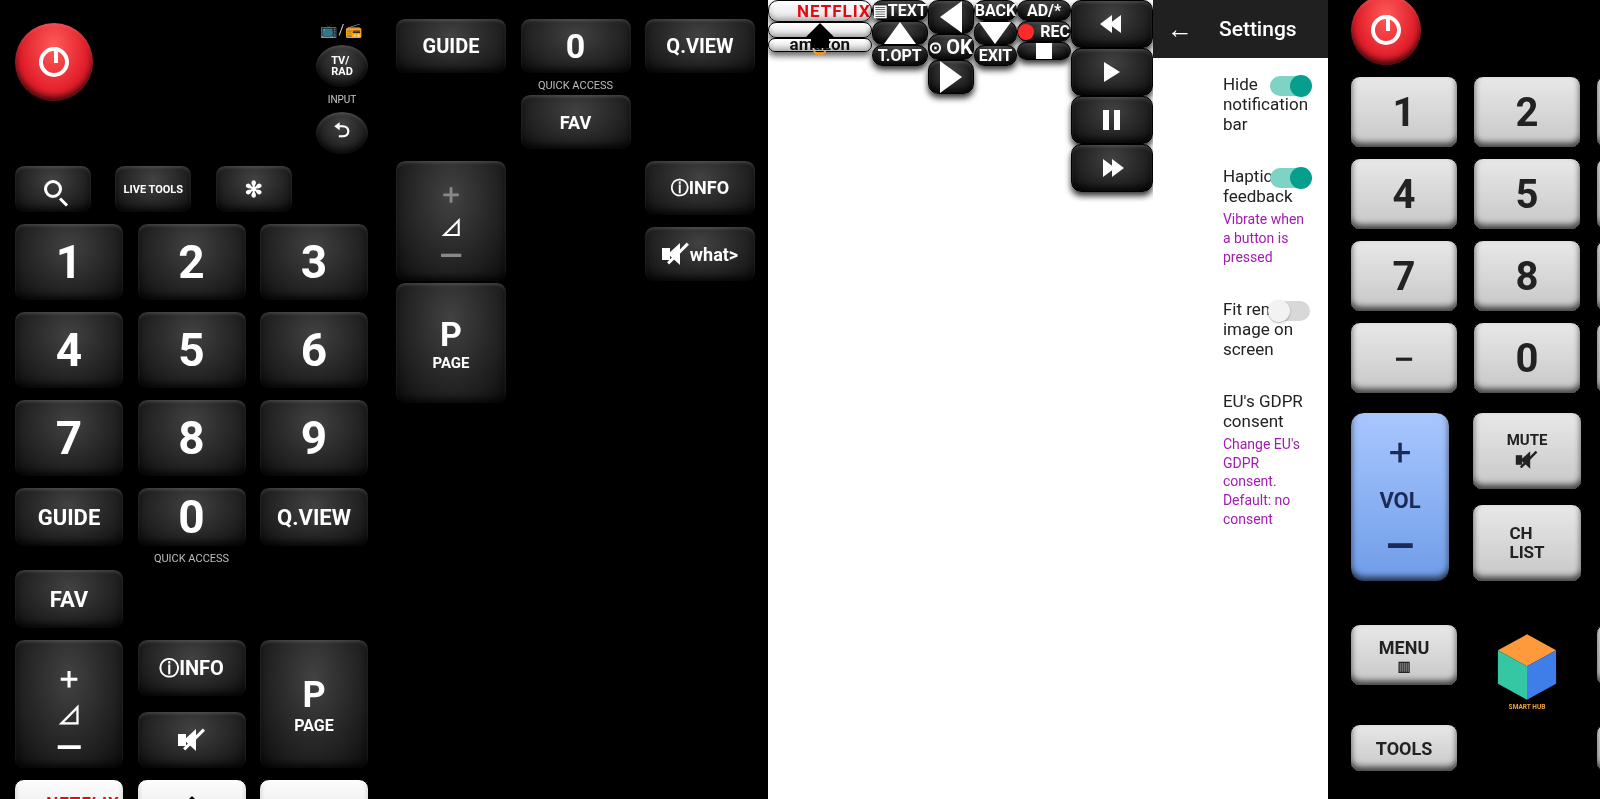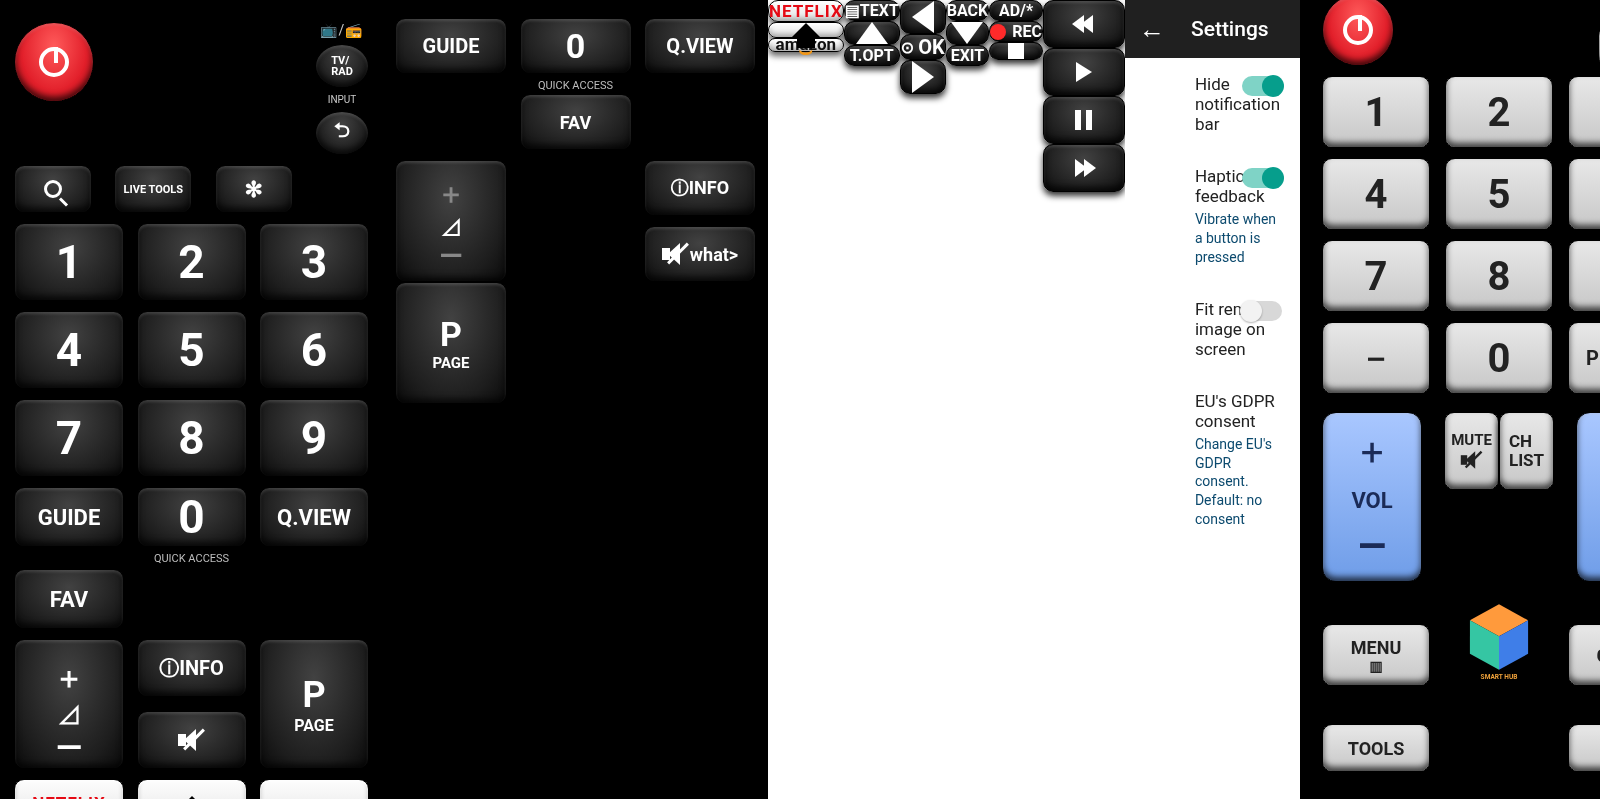--- a/index.html
+++ b/index.html
@@ -65,41 +65,41 @@
   #p2 .k { width: 112px; height: 56px; font-size: 20px; }
   #p2 .kn { width: 112px; height: 56px; font-size: 18px; }
   #p2 .ktall { width: 112px; height: 122px; font-size: 20px; }
 
   
   #p3 { width: 384px; height: 799px; background:#fff; display:flex; flex-direction:column; }
   #p3 .appbar { height:58px; background:#202020; color:#fff; display:flex; align-items:center; padding:0 14px; gap:26px; font-size:21px; font-weight:500;}
   #p3 .back { font-size:26px; }
   #p3 .srow { padding: 16px 20px 16px 70px; position:relative; }
   #p3 .stitle { font-size:17px; color:#222; }
-  #p3 .ssub { font-size:14px; color:#0c4a6e; margin-top:4px; line-height:1.35; max-width:250px;}
+  #p3 .ssub { font-size:14px; color:#a21caf; margin-top:4px; line-height:1.35; max-width:250px;}
   #p3 .toggle { position:absolute; right:18px; top:18px; width:40px; height:20px; border-radius:20px; }
   #p3 .toggle .knob { width:22px; height:22px; border-radius:50%; position:absolute; top:-1px; }
   #p3 .toggle.on { background:#7fd3c6; }
   #p3 .toggle.on .knob { right:-2px; background:#069e8c; }
   #p3 .toggle.off { background:#d8d8d8; }
   #p3 .toggle.off .knob { left:-2px; background:#f2f2f2; box-shadow:0 1px 2px rgba(0,0,0,.3);}
 
   
   #gap { width: 50px; background:#fff; }
 
   
   #p4 { width: 398px; height: 799px; padding: 0 22px; display:flex; flex-direction:column; }
   #p4 .row { display:flex; justify-content:space-between; margin-top:10px; }
   #p4 .num { width:108px; height:72px; font-size:40px; }
   #p4 .rocker { width:100px; height:170px; border-radius:14px; flex-direction:column; justify-content:space-between; padding:14px 0; font-size:26px;}
   #p4 .rocker .mid { font-size:22px; font-weight:700; }
-  #p4 .midcol { width:110px; display:flex; flex-direction:row; justify-content:space-between; height:170px;}
+  #p4 .midcol { width:110px; display:flex; flex-direction:column; justify-content:space-between; height:170px;}
   #p4 .mbtn { width:110px; height:78px; font-size:18px; flex-direction:column;}
   #p4 .wide { width:108px; height:62px; font-size:18px; }
-  #p4 .hub { width:110px; height:110px; display:flex; align-items:flex-start; justify-content:center; }
+  #p4 .hub { width:110px; height:110px; display:flex; align-items:flex-end; justify-content:center; }
 
   .tri-up { width:0;height:0;border-left:16px solid transparent;border-right:16px solid transparent;border-bottom:22px solid #fff;}
   .tri-down { width:0;height:0;border-left:16px solid transparent;border-right:16px solid transparent;border-top:22px solid #fff;}
   .tri-left { width:0;height:0;border-top:16px solid transparent;border-bottom:16px solid transparent;border-right:22px solid #fff;}
   .tri-right { width:0;height:0;border-top:16px solid transparent;border-bottom:16px solid transparent;border-left:22px solid #fff;}
   .rec-dot { width:16px;height:16px;border-radius:50%;background:#ff2a2a;margin-right:6px;}
   .stop-sq { width:16px;height:16px;background:#fff;}
   .pause { display:flex; gap:5px;}
   .pause span{width:6px;height:20px;background:#fff;}
   .play-sm { width:0;height:0;border-top:10px solid transparent;border-bottom:10px solid transparent;border-left:16px solid #fff;}
@@ -117,21 +117,21 @@
   .home-ico::after{content:"";position:absolute;left:-9px;top:13px;width:18px;height:12px;background:#000;}
 
   .search-ico{width:18px;height:18px;border:3px solid #fff;border-radius:50%;position:relative;}
   .search-ico::after{content:"";position:absolute;width:3px;height:10px;background:#fff;left:15px;top:14px;transform:rotate(-45deg);}
 
   .power-ico{width:30px;height:30px;border:4px solid #fff;border-radius:50%;position:relative;}
   .power-ico::after{content:"";position:absolute;left:11px;top:-4px;width:4px;height:16px;background:#fff;}
 
   .cube-hub svg{width:80px;height:80px;}
 
-  .netflix { color:#e50914; letter-spacing:1px; font-size:17px;}
+  .netflix { color:#e50914; letter-spacing:1px; font-size:17px;padding-left:28px;}
   .amazon .a{color:#111;font-size:17px;font-weight:700;}
   .amazon .sw{color:#f19719;font-size:22px;line-height:0;}
 </style>
 </head>
 <body>
 
 <div id="p1" class="remote">
 
   <div class="row" style="align-items:flex-start;margin-top:22px;">
     <div class="btn red circ" style="width:80px;height:80px;">

